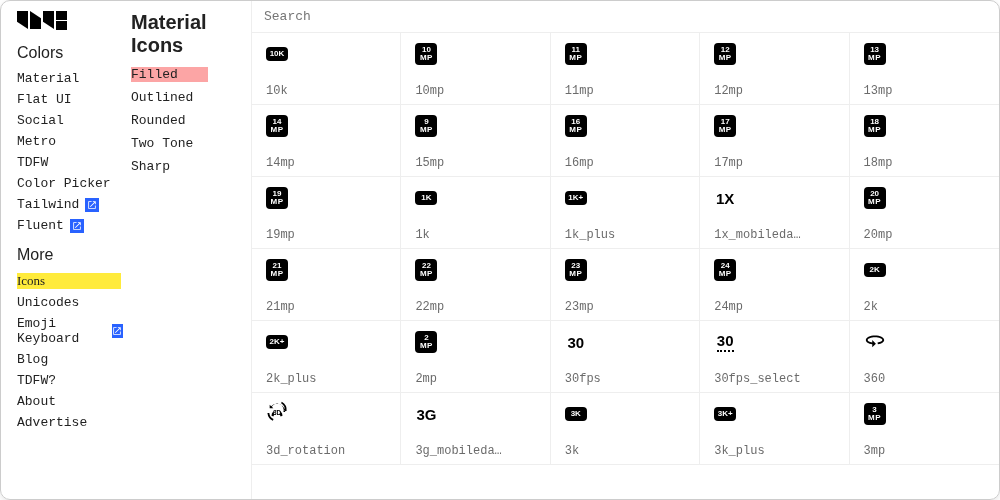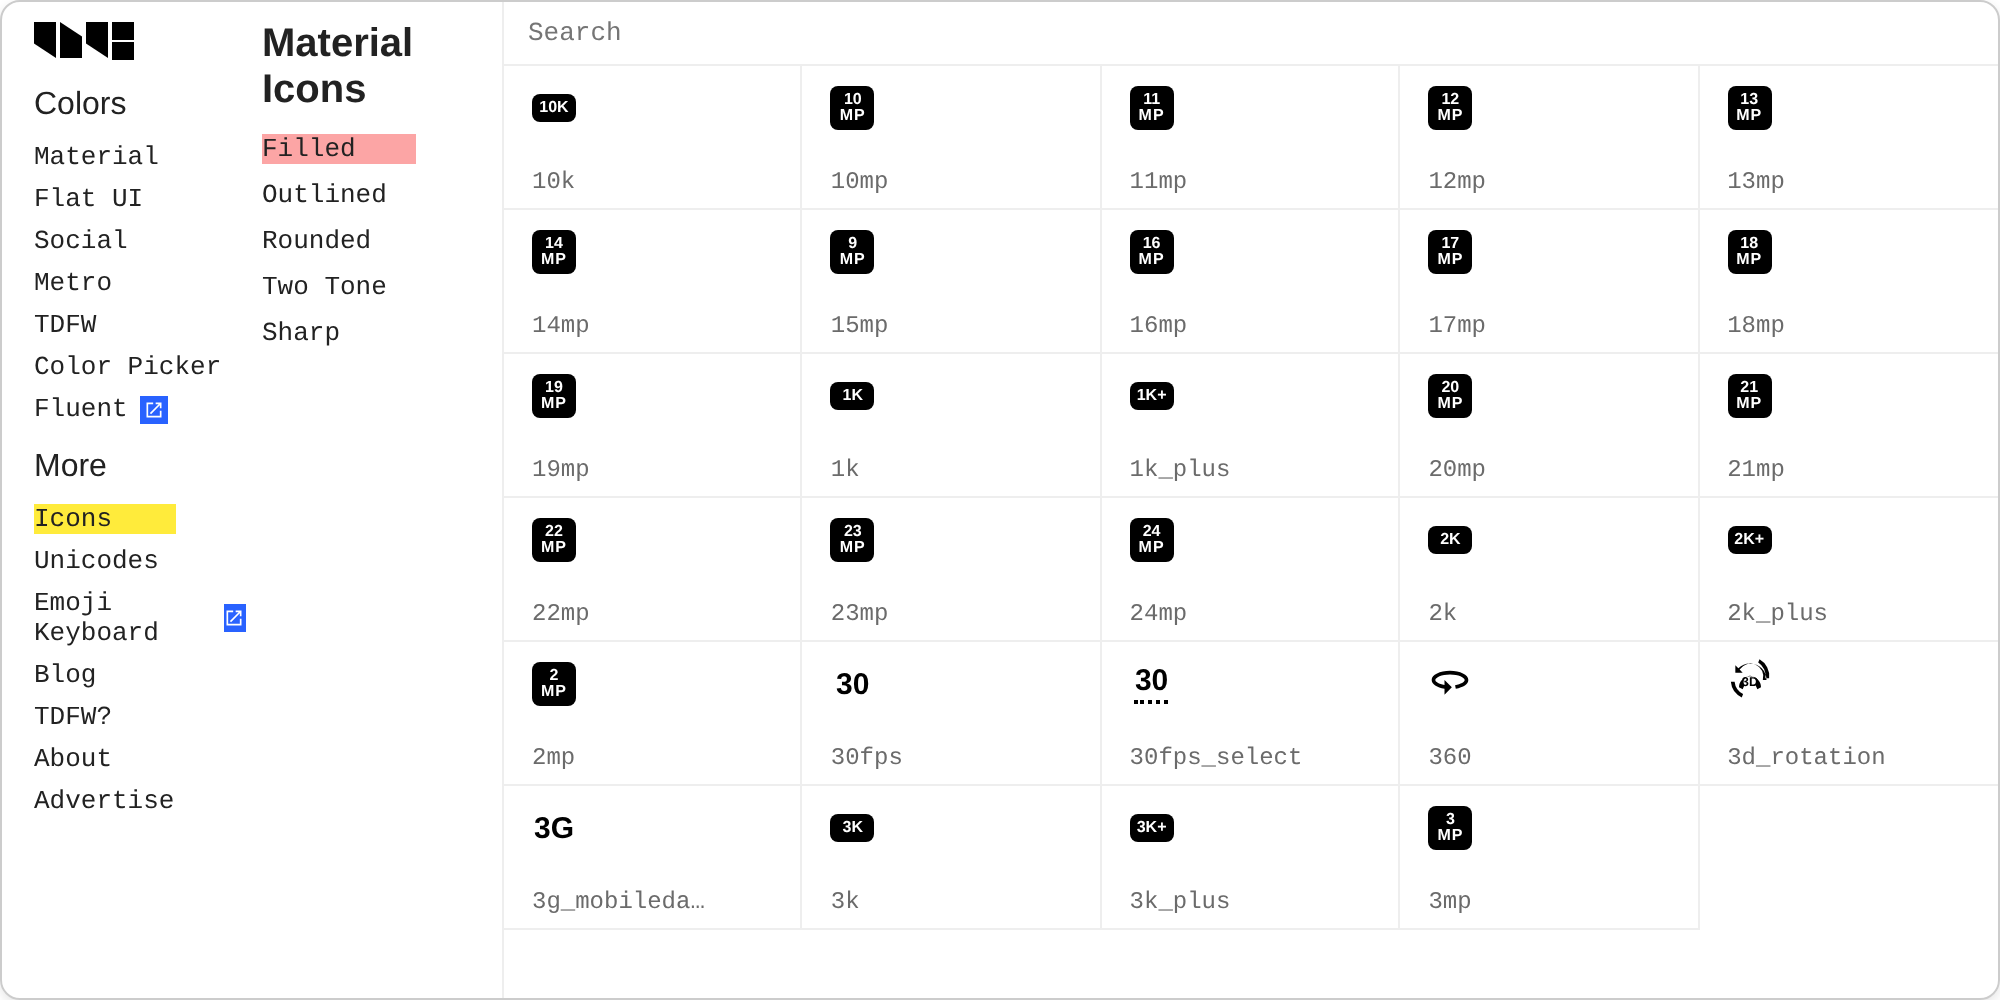--- a/index.html
+++ b/index.html
@@ -179,33 +179,41 @@
         <li>
           <span>Metro</span>
         </li>
         <li>
           <span>TDFW</span>
         </li>
         <li>
           <span>Color Picker</span>
         </li>
         <li>
+          <span>Tailwind</span>
+          <span class="ext-badge">
+            <svg viewBox="0 0 24 24">
+              <path d="M14 3v2h3.59L7.05 15.54l1.41 1.41L19 6.41V10h2V3h-7zM5 5h6V3H3v18h18v-8h-2v6H5V5z"></path>
+            </svg>
+          </span>
+        </li>
+        <li>
           <span>Fluent</span>
           <span class="ext-badge">
             <svg viewBox="0 0 24 24">
               <path d="M14 3v2h3.59L7.05 15.54l1.41 1.41L19 6.41V10h2V3h-7zM5 5h6V3H3v18h18v-8h-2v6H5V5z"></path>
             </svg>
           </span>
         </li>
       </ul>
 
     <div class="section-head">More</div>
     <ul class="navlist" id="more-list">
         <li>
-          <span class="hl" style="padding-right: 32px;">Icons</span>
+          <span class="hl" style="padding-right: 76px; font-family: Liberation Serif, serif;">Icons</span>
         </li>
         <li>
           <span>Unicodes</span>
         </li>
         <li>
           <span>Emoji Keyboard</span>
           <span class="ext-badge">
             <svg viewBox="0 0 24 24">
               <path d="M14 3v2h3.59L7.05 15.54l1.41 1.41L19 6.41V10h2V3h-7zM5 5h6V3H3v18h18v-8h-2v6H5V5z"></path>
             </svg>
@@ -316,20 +324,26 @@
             <div class="cell-label">1k</div>
           </div>
           <div class="cell">
             <div class="cell-icon">
               <div class="badge-icon">1K+</div>
             </div>
             <div class="cell-label">1k_plus</div>
           </div>
           <div class="cell">
             <div class="cell-icon">
+              <div class="text-icon">1X</div>
+            </div>
+            <div class="cell-label">1x_mobileda…</div>
+          </div>
+          <div class="cell">
+            <div class="cell-icon">
               <div class="badge-icon"><span>20</span><span class="line2">MP</span></div>
             </div>
             <div class="cell-label">20mp</div>
           </div>
           <div class="cell">
             <div class="cell-icon">
               <div class="badge-icon"><span>21</span><span class="line2">MP</span></div>
             </div>
             <div class="cell-label">21mp</div>
           </div>

